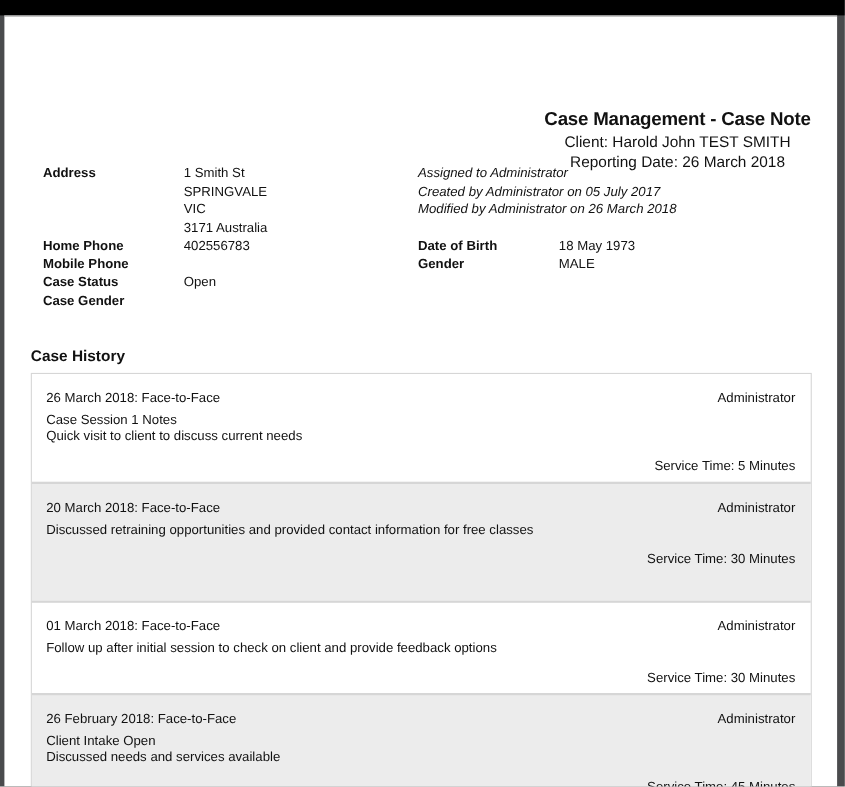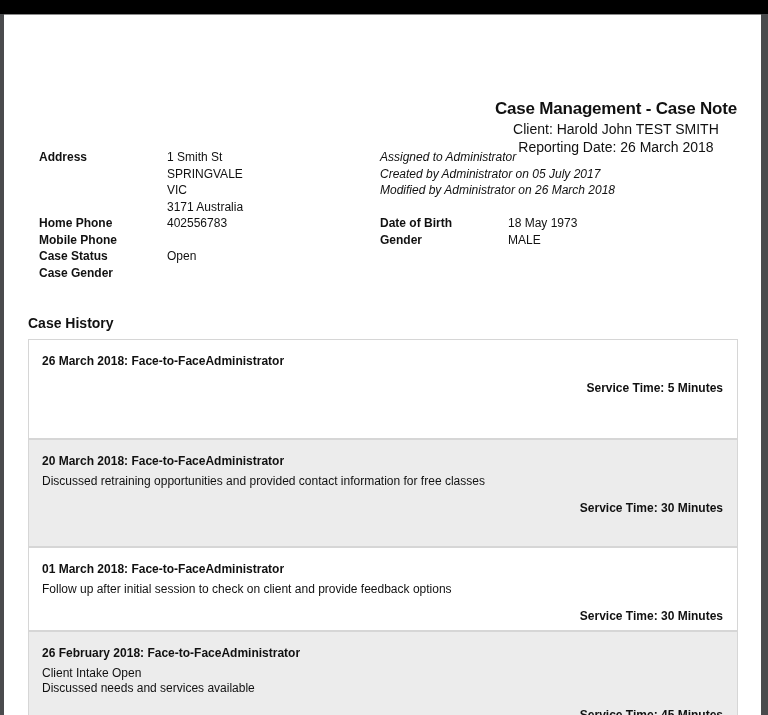--- a/index.html
+++ b/index.html
@@ -43,23 +43,23 @@
       position: absolute; left: 24px; top: 324px; width: 710px;
       border: 1px solid #d6d6d6;
     }
     .entry {
       position: relative; padding: 14px 14px 10px 13px;
       border-top: 2px solid #d6d6d6;
       font-size: 12px; line-height: 15px;
     }
     .entry:first-child { border-top: none; }
     .entry.alt { background: #ececec; }
-    .entry .head { display: flex; font-weight: bold; margin-bottom: 5px; }
+    .entry .head { display: flex; justify-content: space-between; font-weight: normal; margin-bottom: 5px; }
     .entry .notes div { line-height: 15px; }
-    .entry .svc { text-align: right; font-weight: bold; margin-top: 12px; }
+    .entry .svc { text-align: right; font-weight: normal; margin-top: 12px; }
   </style>
 </head>
 <body>
 
 <div class="topbar"></div>
 
 <div class="page">
 
   <div class="header">
     <div class="title">Case Management - Case Note</div>
@@ -111,20 +111,24 @@
   </div>
 
   <div class="section-title">Case History</div>
 
   <div class="history">
     <div class="entry" style="height:98px">
       <div class="head">
         <span>26 March 2018: Face-to-Face</span>
         <span>Administrator</span>
       </div>
+      <div class="notes">
+        <div>Case Session 1 Notes</div>
+        <div>Quick visit to client to discuss current needs</div>
+      </div>
       <div class="svc">Service Time: 5 Minutes</div>
     </div>
 
     <div class="entry alt" style="height:108px">
       <div class="head">
         <span>20 March 2018: Face-to-Face</span>
         <span>Administrator</span>
       </div>
       <div class="notes">
         <div>Discussed retraining opportunities and provided contact information for free classes</div>

